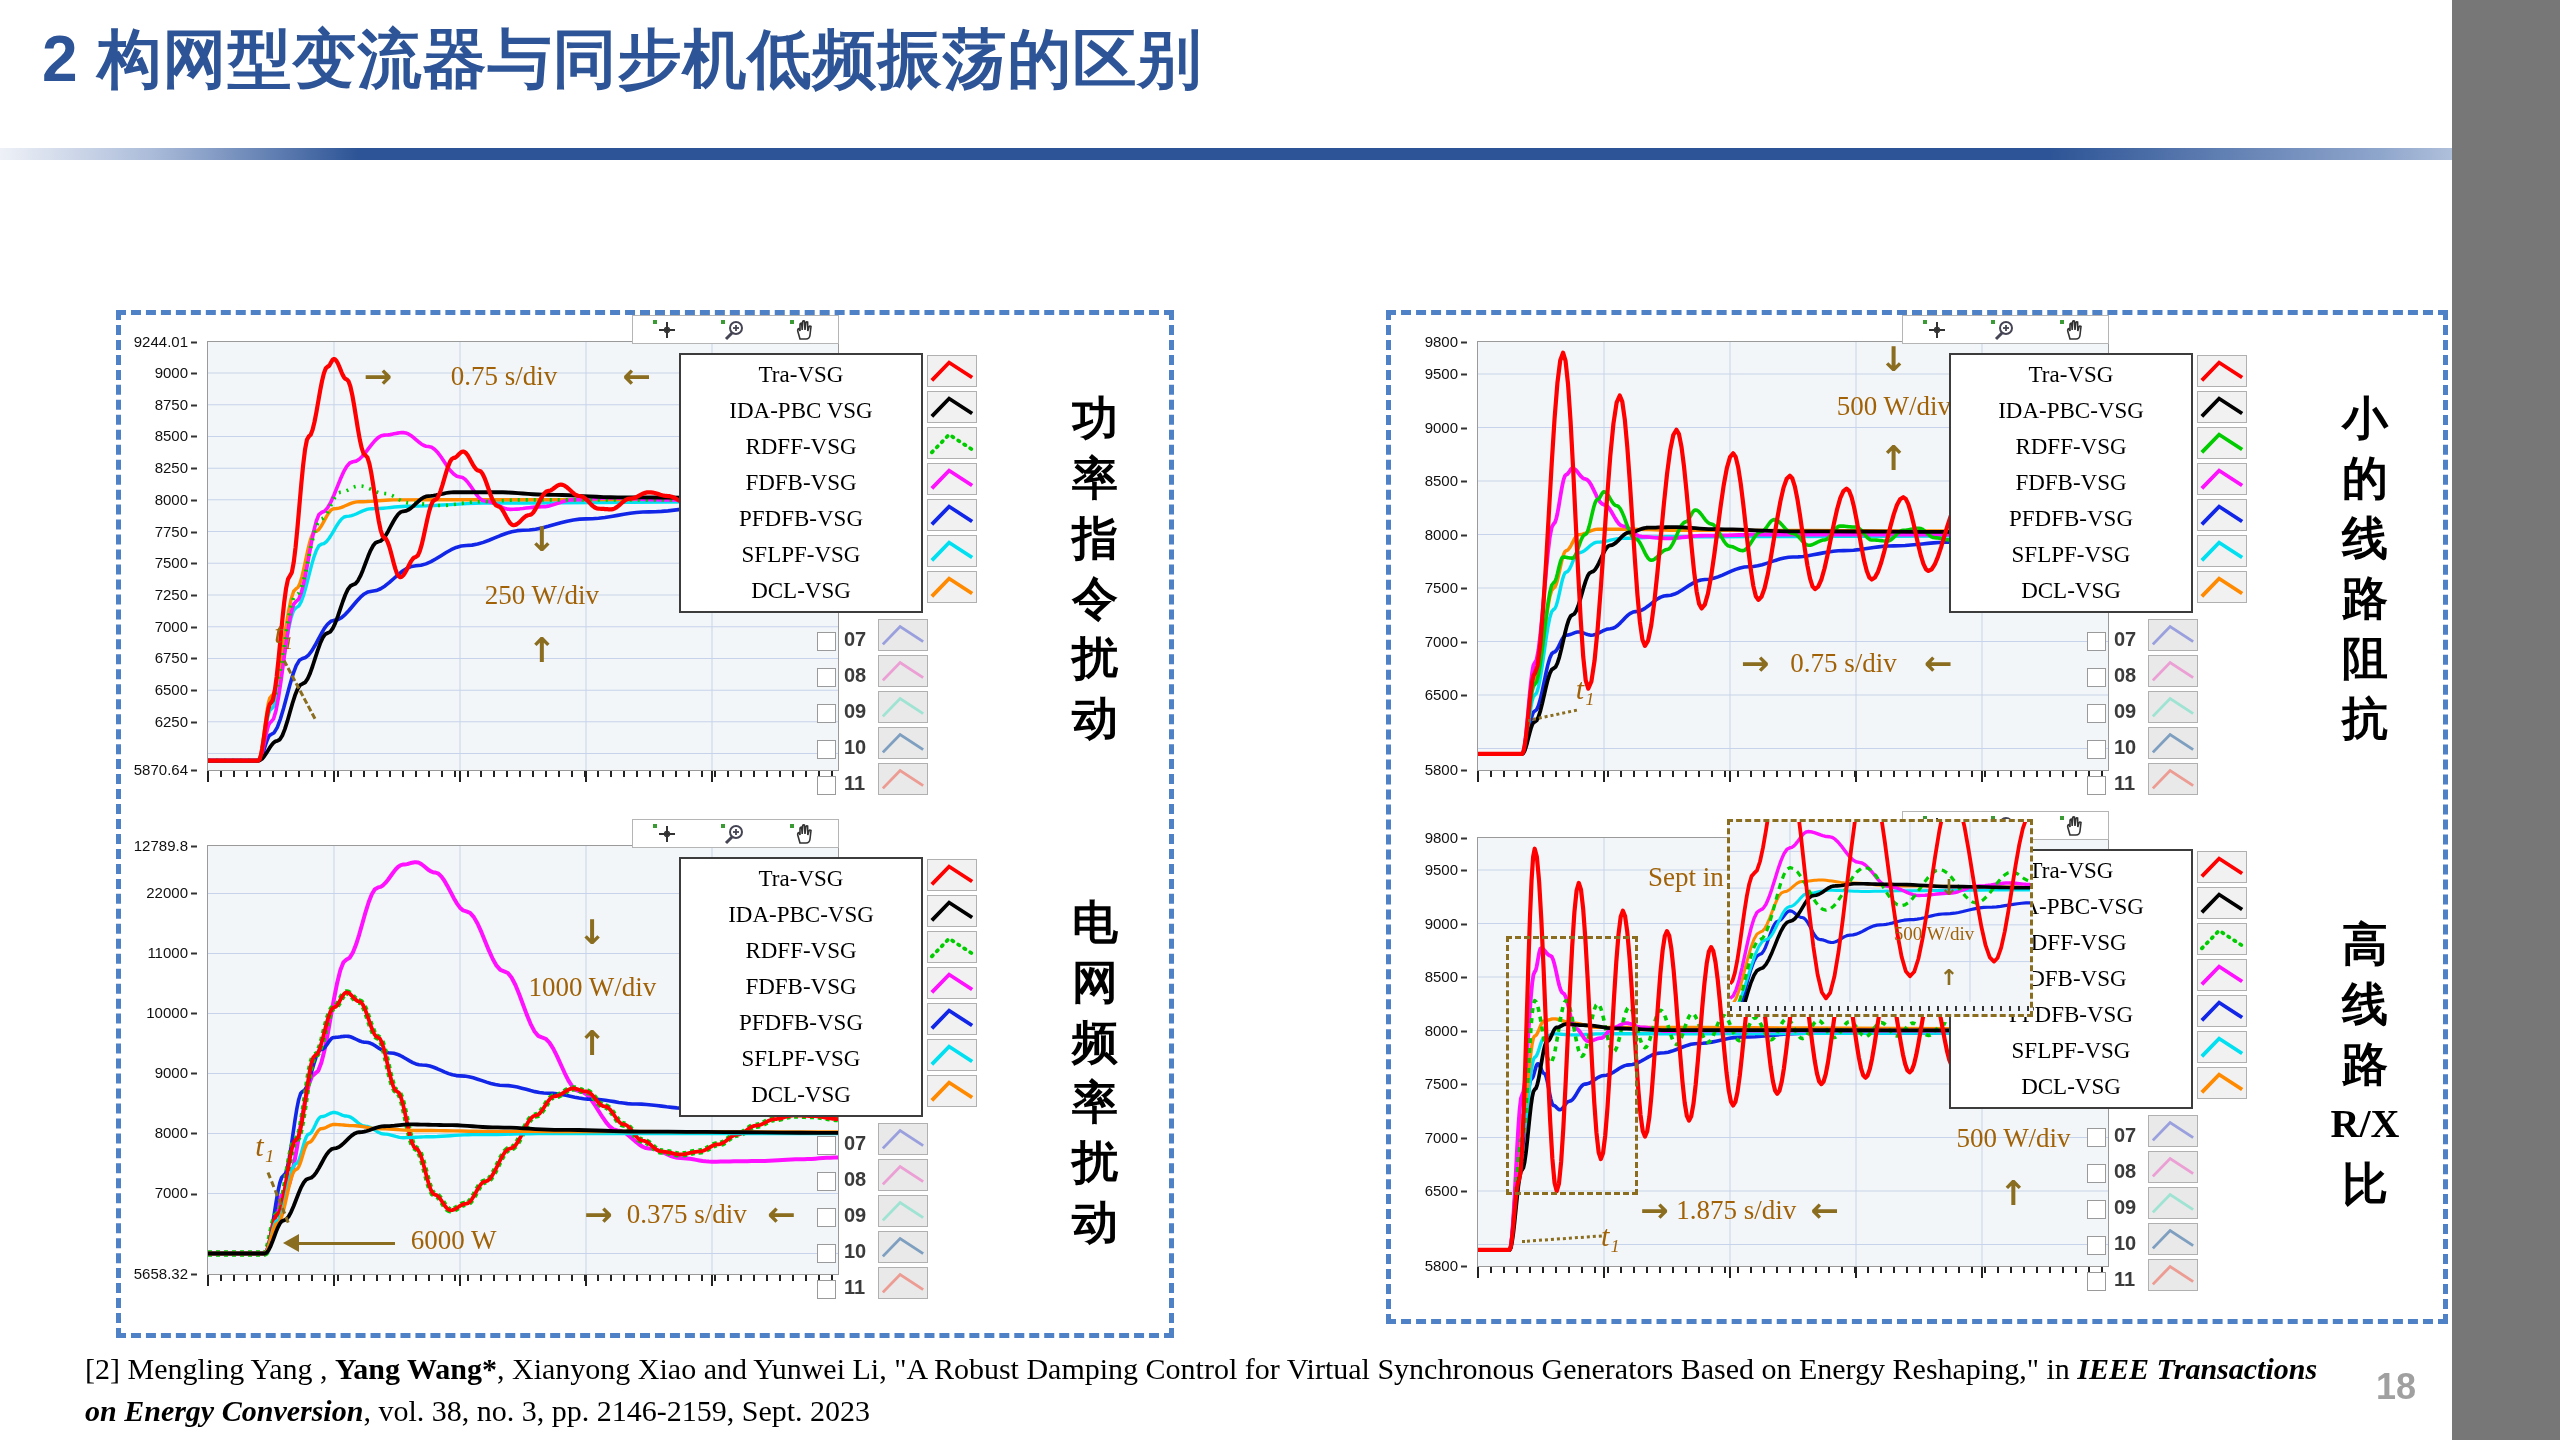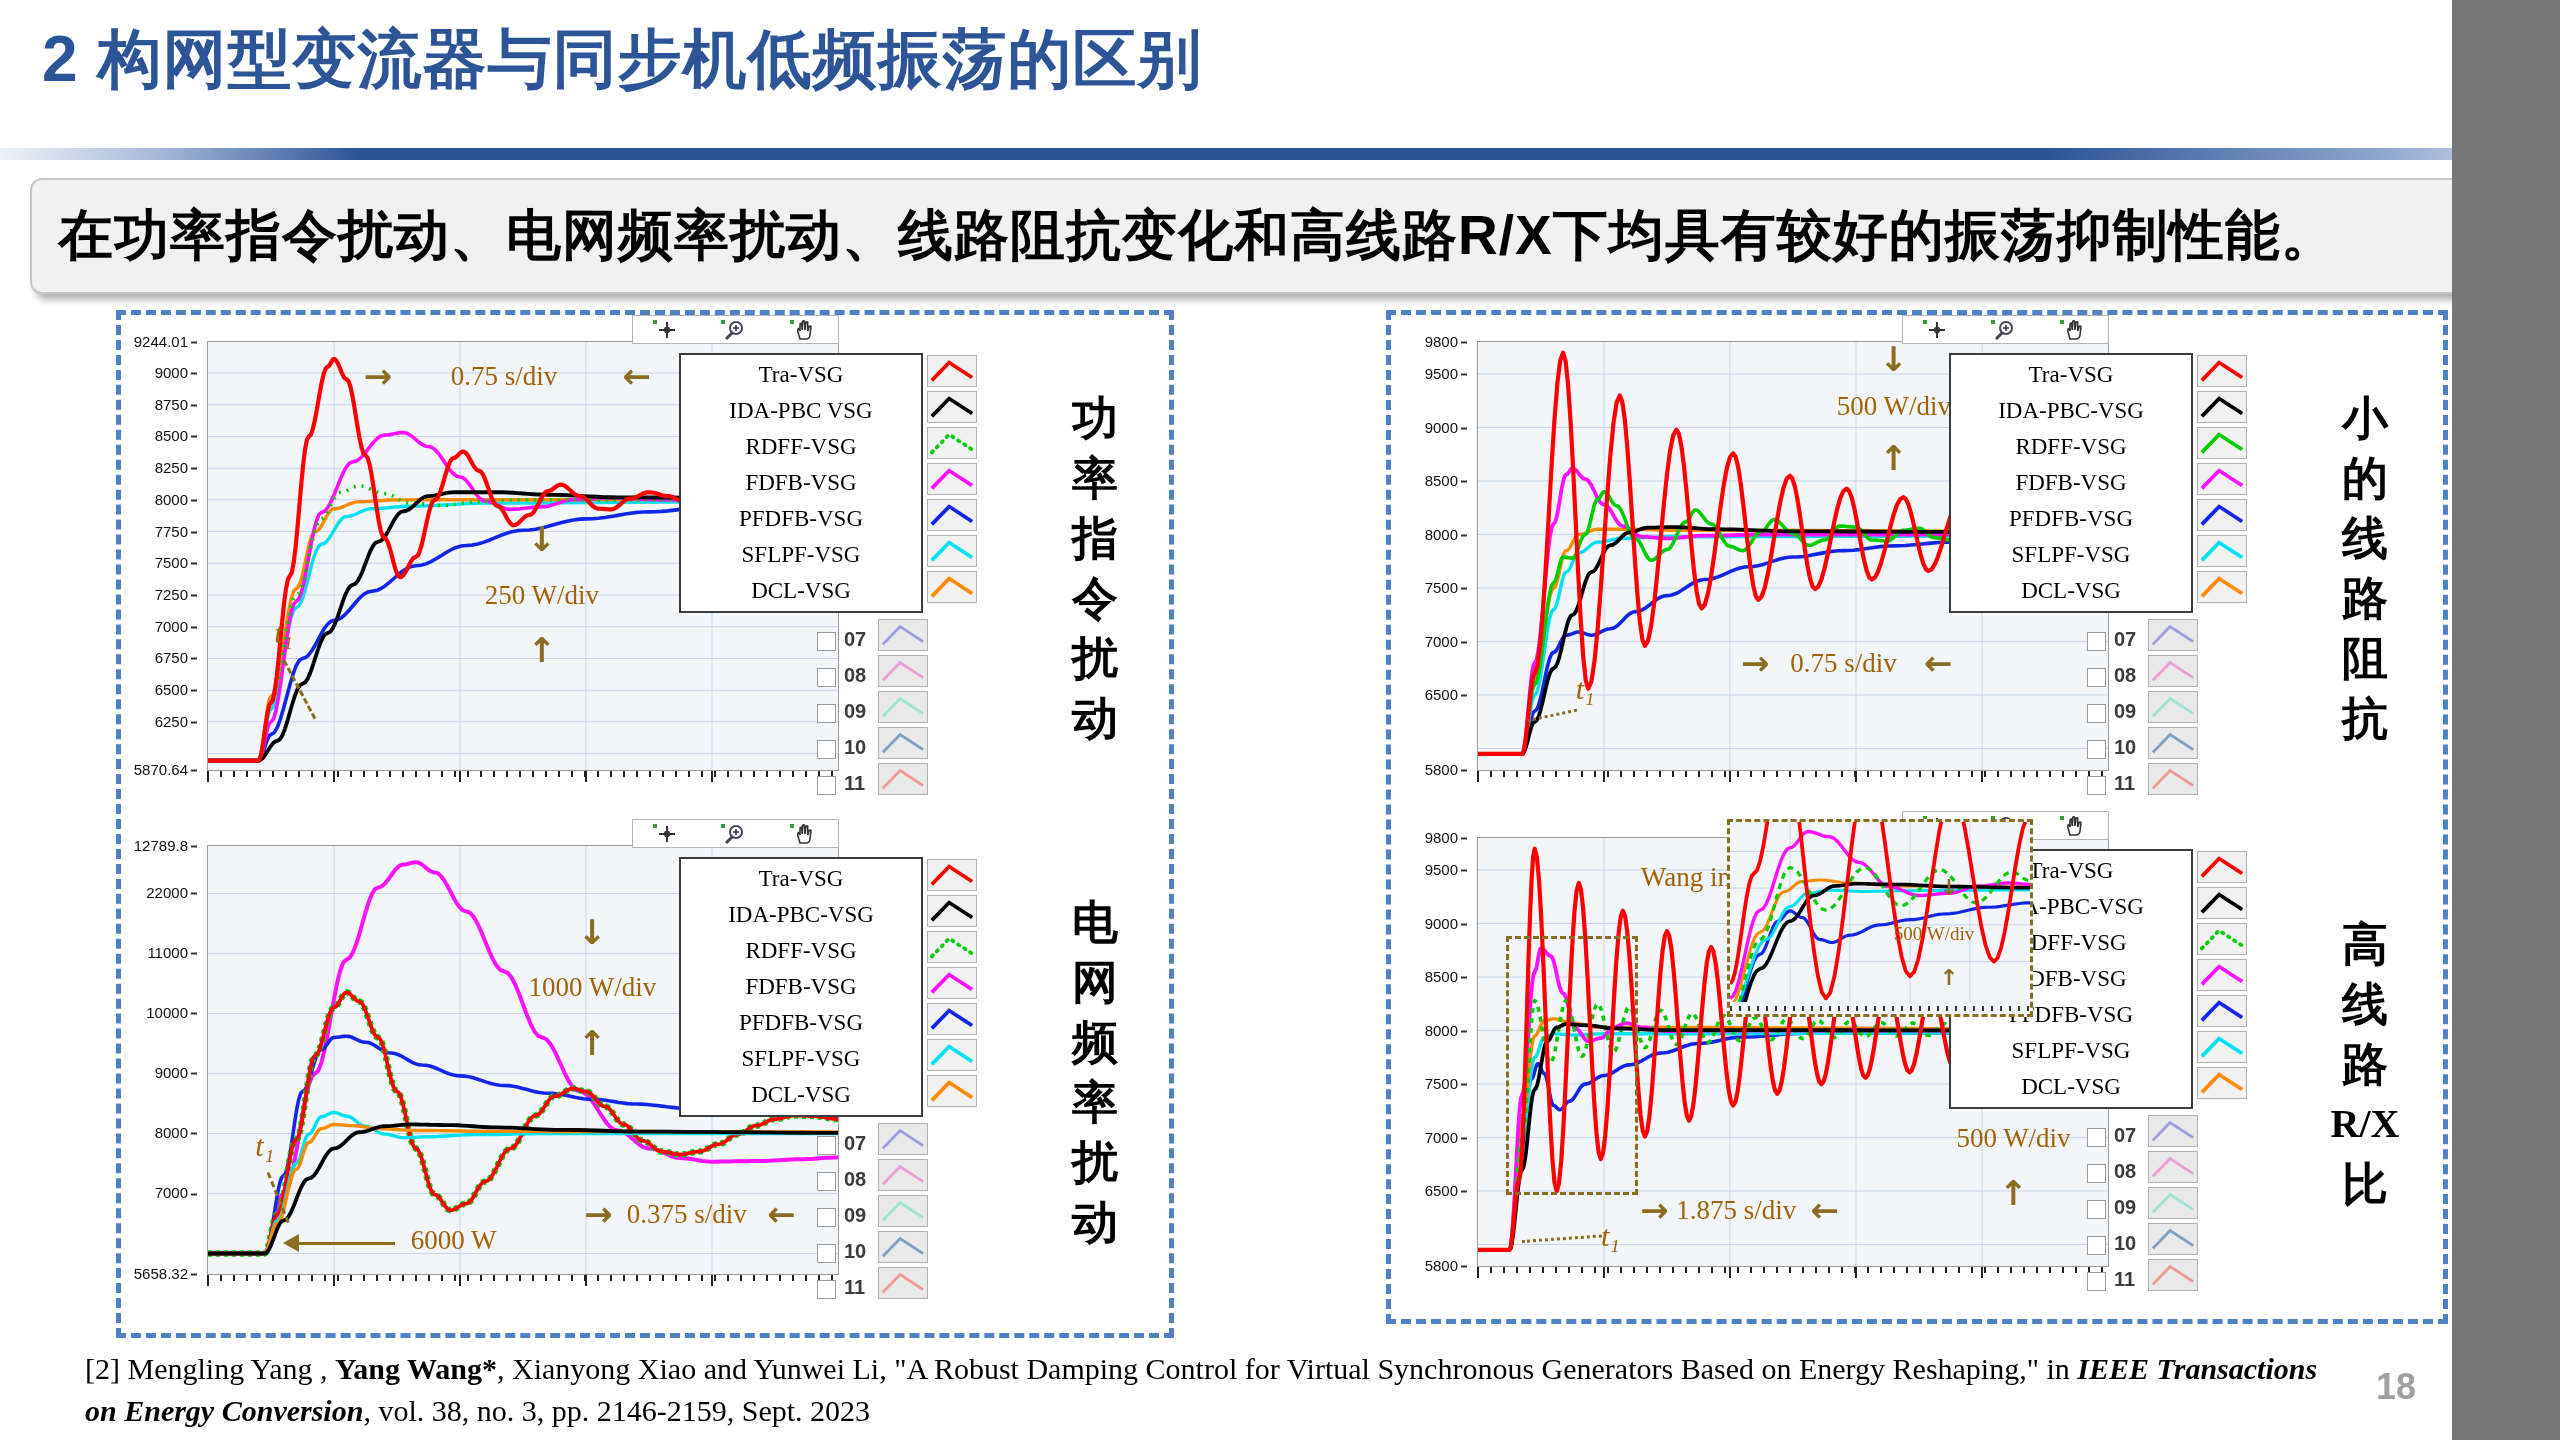--- a/index.html
+++ b/index.html
@@ -97,23 +97,20 @@
 </head>
 <body>
 
 <div id="slide">
 
   <div class="title">2 构网型变流器与同步机低频振荡的区别</div>
 
 
   <div class="rule"></div>
 
-  <div class="banner">
-    <span>在功率指令扰动、电网频率扰动、线路阻抗变化和高线路R/X下均具有较好的振荡抑制性能。</span>
-  </div>
 
   <div class="dbox" id="box-left">
     <section class="panel" id="panel-a" style="top:4px;">
         <div class="ylabels">
           <div class="ytick" style="top: 0%;">9244.01</div>
           <div class="ytick" style="top: 7.23342%;">9000</div>
           <div class="ytick" style="top: 14.6444%;">8750</div>
           <div class="ytick" style="top: 22.0554%;">8500</div>
           <div class="ytick" style="top: 29.4664%;">8250</div>
           <div class="ytick" style="top: 36.8774%;">8000</div>
@@ -579,21 +576,21 @@
             <line class="grid" x1="0" y1="95.00" x2="100" y2="95.00"></line>
             <path d="M0.00,96.25L0.50,96.25L1.00,96.25L1.50,96.25L2.00,96.25L2.50,96.25L3.00,96.25L3.50,96.25L4.00,96.25L4.50,96.25L5.00,96.25L5.15,95.76L5.30,94.34L5.45,92.13L5.60,89.34L5.75,86.25L5.90,83.16L6.05,80.37L6.20,78.16L6.35,76.74L6.50,76.25L6.70,75.76L6.90,74.34L7.10,72.13L7.30,69.34L7.50,66.25L7.70,63.16L7.90,60.37L8.10,58.16L8.30,56.74L8.50,56.25L8.60,56.16L8.70,55.92L8.80,55.53L8.90,55.04L9.00,54.50L9.10,53.96L9.20,53.47L9.30,53.08L9.40,52.84L9.50,52.75L9.60,52.81L9.70,52.96L9.80,53.21L9.90,53.53L10.00,53.87L10.10,54.22L10.20,54.54L10.30,54.79L10.40,54.94L10.50,55.00L10.65,55.18L10.80,55.72L10.95,56.55L11.10,57.59L11.25,58.75L11.40,59.91L11.55,60.95L11.70,61.78L11.85,62.32L12.00,62.50L12.10,62.52L12.20,62.60L12.30,62.71L12.40,62.85L12.50,63.00L12.60,63.15L12.70,63.29L12.80,63.40L12.90,63.48L13.00,63.50L13.15,63.45L13.30,63.31L13.45,63.09L13.60,62.81L13.75,62.50L13.90,62.19L14.05,61.91L14.20,61.69L14.35,61.55L14.50,61.50L14.75,61.40L15.00,61.12L15.25,60.68L15.50,60.12L15.75,59.50L16.00,58.88L16.25,58.32L16.50,57.88L16.75,57.60L17.00,57.50L17.30,57.45L17.60,57.31L17.90,57.09L18.20,56.81L18.50,56.50L18.80,56.19L19.10,55.91L19.40,55.69L19.70,55.55L20.00,55.50L20.40,55.44L20.80,55.26L21.20,54.98L21.60,54.64L22.00,54.25L22.40,53.86L22.80,53.52L23.20,53.24L23.60,53.06L24.00,53.00L24.50,52.93L25.00,52.74L25.50,52.43L26.00,52.05L26.50,51.63L27.00,51.20L27.50,50.82L28.00,50.51L28.50,50.32L29.00,50.25L29.60,50.19L30.20,50.04L30.80,49.79L31.40,49.47L32.00,49.13L32.60,48.78L33.20,48.46L33.80,48.21L34.40,48.06L35.00,48.00L35.70,47.96L36.40,47.86L37.10,47.69L37.80,47.48L38.50,47.25L39.20,47.02L39.90,46.81L40.60,46.64L41.30,46.54L42.00,46.50L43.00,46.48L44.00,46.42L45.00,46.32L46.00,46.20L47.00,46.06L48.00,45.93L49.00,45.81L50.00,45.71L51.00,45.65L52.00,45.63L56.80,45.62L61.60,45.60L66.40,45.57L71.20,45.54L76.00,45.50L80.80,45.46L85.60,45.43L90.40,45.40L95.20,45.38L100.00,45.38" fill="none" stroke="#1226e8" stroke-width="3.6" vector-effect="non-scaling-stroke" stroke-linejoin="round"></path>
             <path d="M0.00,96.25L0.50,96.25L1.00,96.25L1.50,96.25L2.00,96.25L2.50,96.25L3.00,96.25L3.50,96.25L4.00,96.25L4.50,96.25L5.00,96.25L5.20,95.61L5.40,93.74L5.60,90.84L5.80,87.18L6.00,83.13L6.20,79.07L6.40,75.41L6.60,72.51L6.80,70.64L7.00,70.00L7.20,69.54L7.40,68.21L7.60,66.14L7.80,63.52L8.00,60.62L8.20,57.73L8.40,55.11L8.60,53.04L8.80,51.71L9.00,51.25L9.15,51.14L9.30,50.82L9.45,50.32L9.60,49.70L9.75,49.00L9.90,48.30L10.05,47.68L10.20,47.18L10.35,46.86L10.50,46.75L10.65,46.73L10.80,46.65L10.95,46.54L11.10,46.40L11.25,46.25L11.40,46.10L11.55,45.96L11.70,45.85L11.85,45.77L12.00,45.75L12.30,45.76L12.60,45.77L12.90,45.80L13.20,45.84L13.50,45.88L13.80,45.91L14.10,45.95L14.40,45.98L14.70,45.99L15.00,46.00L15.50,45.99L16.00,45.98L16.50,45.95L17.00,45.91L17.50,45.88L18.00,45.84L18.50,45.80L19.00,45.77L19.50,45.76L20.00,45.75L28.00,45.74L36.00,45.73L44.00,45.70L52.00,45.66L60.00,45.63L68.00,45.59L76.00,45.55L84.00,45.52L92.00,45.51L100.00,45.50" fill="none" stroke="#00e0f0" stroke-width="3.4" vector-effect="non-scaling-stroke" stroke-linejoin="round"></path>
             <path d="M0.00,96.25L0.50,96.25L1.00,96.25L1.50,96.25L2.00,96.25L2.50,96.25L3.00,96.25L3.50,96.25L4.00,96.25L4.50,96.25L5.00,96.25L5.20,95.49L5.40,93.27L5.60,89.81L5.80,85.45L6.00,80.63L6.20,75.80L6.40,71.44L6.60,67.98L6.80,65.76L7.00,65.00L7.20,64.54L7.40,63.21L7.60,61.14L7.80,58.52L8.00,55.63L8.20,52.73L8.40,50.11L8.60,48.04L8.80,46.71L9.00,46.25L9.15,46.16L9.30,45.92L9.45,45.53L9.60,45.04L9.75,44.50L9.90,43.96L10.05,43.47L10.20,43.08L10.35,42.84L10.50,42.75L10.65,42.74L10.80,42.70L10.95,42.65L11.10,42.58L11.25,42.50L11.40,42.42L11.55,42.35L11.70,42.30L11.85,42.26L12.00,42.25L12.30,42.27L12.60,42.35L12.90,42.46L13.20,42.60L13.50,42.75L13.80,42.90L14.10,43.04L14.40,43.15L14.70,43.23L15.00,43.25L15.40,43.27L15.80,43.35L16.20,43.46L16.60,43.60L17.00,43.75L17.40,43.90L17.80,44.04L18.20,44.15L18.60,44.23L19.00,44.25L27.10,44.26L35.20,44.29L43.30,44.33L51.40,44.38L59.50,44.44L67.60,44.50L75.70,44.55L83.80,44.59L91.90,44.62L100.00,44.63" fill="none" stroke="#ff8a00" stroke-width="3.4" vector-effect="non-scaling-stroke" stroke-linejoin="round"></path>
             <path d="M0.00,96.25L0.50,96.25L1.00,96.25L1.50,96.25L2.00,96.25L2.50,96.25L3.00,96.25L3.50,96.25L4.00,96.25L4.50,96.25L5.00,96.25L5.20,95.36L5.40,92.79L5.60,88.78L5.80,83.73L6.00,78.13L6.20,72.52L6.40,67.47L6.60,63.46L6.80,60.89L7.00,60.00L7.20,59.30L7.40,57.25L7.60,54.07L7.80,50.07L8.00,45.63L8.20,41.18L8.40,37.18L8.60,34.00L8.80,31.95L9.00,31.25L9.10,31.12L9.20,30.72L9.30,30.12L9.40,29.35L9.50,28.50L9.60,27.65L9.70,26.88L9.80,26.28L9.90,25.88L10.00,25.75L10.15,25.79L10.30,25.92L10.45,26.11L10.60,26.35L10.75,26.63L10.90,26.90L11.05,27.14L11.20,27.33L11.35,27.46L11.50,27.50L11.70,27.71L11.90,28.34L12.10,29.30L12.30,30.52L12.50,31.87L12.70,33.23L12.90,34.45L13.10,35.41L13.30,36.04L13.50,36.25L13.70,36.45L13.90,37.04L14.10,37.95L14.30,39.10L14.50,40.38L14.70,41.65L14.90,42.80L15.10,43.71L15.30,44.30L15.50,44.50L15.70,44.57L15.90,44.79L16.10,45.12L16.30,45.54L16.50,46.00L16.70,46.46L16.90,46.88L17.10,47.21L17.30,47.43L17.50,47.50L17.70,47.48L17.90,47.43L18.10,47.35L18.30,47.24L18.50,47.13L18.70,47.01L18.90,46.90L19.10,46.82L19.30,46.77L19.50,46.75L19.70,46.69L19.90,46.51L20.10,46.23L20.30,45.89L20.50,45.50L20.70,45.11L20.90,44.77L21.10,44.49L21.30,44.31L21.50,44.25L21.70,44.23L21.90,44.15L22.10,44.04L22.30,43.90L22.50,43.75L22.70,43.60L22.90,43.46L23.10,43.35L23.30,43.27L23.50,43.25L23.75,43.27L24.00,43.35L24.25,43.46L24.50,43.60L24.75,43.75L25.00,43.90L25.25,44.04L25.50,44.15L25.75,44.23L26.00,44.25L26.40,44.27L26.80,44.33L27.20,44.43L27.60,44.55L28.00,44.69L28.40,44.82L28.80,44.94L29.20,45.04L29.60,45.10L30.00,45.13L30.60,45.12L31.20,45.11L31.80,45.10L32.40,45.08L33.00,45.06L33.60,45.04L34.20,45.03L34.80,45.01L35.40,45.00L36.00,45.00L42.40,45.00L48.80,45.00L55.20,45.00L61.60,45.00L68.00,45.00L74.40,45.00L80.80,45.00L87.20,45.00L93.60,45.00L100.00,45.00" fill="none" stroke="#ff10ff" stroke-width="3.8" vector-effect="non-scaling-stroke" stroke-linejoin="round"></path>
             <path d="M0.00,96.25L0.50,96.25L1.00,96.25L1.50,96.25L2.00,96.25L2.50,96.25L3.00,96.25L3.50,96.25L4.00,96.25L4.50,96.25L5.00,96.25L5.20,95.61L5.40,93.74L5.60,90.84L5.80,87.18L6.00,83.13L6.20,79.07L6.40,75.41L6.60,72.51L6.80,70.64L7.00,70.00L7.20,69.22L7.40,66.94L7.60,63.40L7.80,58.94L8.00,54.00L8.20,49.06L8.40,44.60L8.60,41.06L8.80,38.78L9.00,38.00L9.25,38.35L9.50,39.38L9.75,40.99L10.00,43.01L10.25,45.25L10.50,47.49L10.75,49.51L11.00,51.12L11.25,52.15L11.50,52.50L11.75,52.15L12.00,51.12L12.25,49.51L12.50,47.49L12.75,45.25L13.00,43.01L13.25,40.99L13.50,39.38L13.75,38.35L14.00,38.00L14.25,38.32L14.50,39.24L14.75,40.68L15.00,42.49L15.25,44.50L15.50,46.51L15.75,48.32L16.00,49.76L16.25,50.68L16.50,51.00L16.75,50.70L17.00,49.83L17.25,48.48L17.50,46.77L17.75,44.88L18.00,42.98L18.25,41.27L18.50,39.92L18.75,39.05L19.00,38.75L19.25,39.03L19.50,39.82L19.75,41.07L20.00,42.64L20.25,44.38L20.50,46.11L20.75,47.68L21.00,48.93L21.25,49.72L21.50,50.00L21.75,49.74L22.00,49.00L22.25,47.84L22.50,46.37L22.75,44.75L23.00,43.13L23.25,41.66L23.50,40.50L23.75,39.76L24.00,39.50L24.25,39.73L24.50,40.41L24.75,41.46L25.00,42.78L25.25,44.25L25.50,45.72L25.75,47.04L26.00,48.09L26.25,48.77L26.50,49.00L26.75,48.79L27.00,48.16L27.25,47.20L27.50,45.98L27.75,44.63L28.00,43.27L28.25,42.05L28.50,41.09L28.75,40.46L29.00,40.25L29.25,40.45L29.50,41.01L29.75,41.90L30.00,43.01L30.25,44.25L30.50,45.49L30.75,46.60L31.00,47.49L31.25,48.05L31.50,48.25L31.75,48.07L32.00,47.56L32.25,46.76L32.50,45.75L32.75,44.63L33.00,43.50L33.25,42.49L33.50,41.69L33.75,41.18L34.00,41.00L34.25,41.17L34.50,41.64L34.75,42.39L35.00,43.33L35.25,44.38L35.50,45.42L35.75,46.36L36.00,47.11L36.25,47.58L36.50,47.75L36.75,47.60L37.00,47.15L37.25,46.46L37.50,45.59L37.75,44.63L38.00,43.66L38.25,42.79L38.50,42.10L38.75,41.65L39.00,41.50L39.25,41.64L39.50,42.06L39.75,42.71L40.00,43.53L40.25,44.44L40.50,45.35L40.75,46.16L41.00,46.81L41.25,47.23L41.50,47.38L41.75,47.24L42.00,46.86L42.25,46.27L42.50,45.52L42.75,44.69L43.00,43.86L43.25,43.11L43.50,42.51L43.75,42.13L44.00,42.00L44.25,42.13L44.50,42.49L44.75,43.06L45.00,43.77L45.25,44.56L45.50,45.35L45.75,46.07L46.00,46.64L46.25,47.00L46.50,47.13L46.75,47.01L47.00,46.66L47.25,46.12L47.50,45.44L47.75,44.69L48.00,43.93L48.25,43.25L48.50,42.72L48.75,42.37L49.00,42.25L49.25,42.36L49.50,42.69L49.75,43.20L50.00,43.85L50.25,44.56L50.50,45.28L50.75,45.92L51.00,46.43L51.25,46.76L51.50,46.88L51.75,46.77L52.00,46.47L52.25,46.00L52.50,45.41L52.75,44.75L53.00,44.09L53.25,43.50L53.50,43.03L53.75,42.73L54.00,42.63L54.25,42.72L54.50,43.01L54.75,43.45L55.00,44.01L55.25,44.63L55.50,45.24L55.75,45.80L56.00,46.24L56.25,46.53L56.50,46.63L56.75,46.53L57.00,46.27L57.25,45.85L57.50,45.33L57.75,44.75L58.00,44.17L58.25,43.65L58.50,43.23L58.75,42.97L59.00,42.88L59.25,42.96L59.50,43.21L59.75,43.60L60.00,44.08L60.25,44.63L60.50,45.17L60.75,45.65L61.00,46.04L61.25,46.29L61.50,46.38L61.75,46.30L62.00,46.06L62.25,45.71L62.50,45.25L62.75,44.75L63.00,44.25L63.25,43.79L63.50,43.44L63.75,43.20L64.00,43.13L64.25,43.20L64.50,43.42L64.75,43.77L65.00,44.20L65.25,44.69L65.50,45.17L65.75,45.61L66.00,45.95L66.25,46.17L66.50,46.25L66.75,46.18L67.00,45.96L67.25,45.63L67.50,45.21L67.75,44.75L68.00,44.29L68.25,43.87L68.50,43.54L68.75,43.32L69.00,43.25L69.25,43.32L69.50,43.52L69.75,43.84L70.00,44.24L70.25,44.69L70.50,45.13L70.75,45.53L71.00,45.85L71.25,46.05L71.50,46.13L71.75,46.06L72.00,45.86L72.25,45.56L72.50,45.17L72.75,44.75L73.00,44.33L73.25,43.94L73.50,43.64L73.75,43.44L74.00,43.38L74.25,43.44L74.50,43.63L74.75,43.92L75.00,44.28L75.25,44.69L75.50,45.09L75.75,45.46L76.00,45.75L76.25,45.94L76.50,46.00L76.75,45.94L77.00,45.76L77.25,45.48L77.50,45.14L77.75,44.75L78.00,44.36L78.25,44.02L78.50,43.74L78.75,43.56L79.00,43.50L79.25,43.56L79.50,43.74L79.75,44.02L80.00,44.36L80.25,44.75L80.50,45.14L80.75,45.48L81.00,45.76L81.25,45.94L81.50,46.00L81.75,45.94L82.00,45.77L82.25,45.51L82.50,45.18L82.75,44.81L83.00,44.45L83.25,44.11L83.50,43.85L83.75,43.68L84.00,43.63L84.25,43.68L84.50,43.84L84.75,44.09L85.00,44.40L85.25,44.75L85.50,45.10L85.75,45.41L86.00,45.66L86.25,45.82L86.50,45.88L86.75,45.82L87.00,45.67L87.25,45.44L87.50,45.14L87.75,44.81L88.00,44.48L88.25,44.19L88.50,43.95L88.75,43.80L89.00,43.75L89.25,43.80L89.50,43.95L89.75,44.19L90.00,44.48L90.25,44.81L90.50,45.14L90.75,45.44L91.00,45.67L91.25,45.82L91.50,45.88L91.75,45.83L92.00,45.68L92.25,45.46L92.50,45.18L92.75,44.88L93.00,44.57L93.25,44.29L93.50,44.07L93.75,43.92L94.00,43.88L94.25,43.92L94.50,44.05L94.75,44.26L95.00,44.52L95.25,44.81L95.50,45.10L95.75,45.36L96.00,45.57L96.25,45.70L96.50,45.75L96.85,45.71L97.20,45.58L97.55,45.39L97.90,45.15L98.25,44.88L98.60,44.60L98.95,44.36L99.30,44.17L99.65,44.04L100.00,44.00" fill="none" stroke="#00cc00" stroke-width="3.6" stroke-dasharray="5 5" vector-effect="non-scaling-stroke" stroke-linejoin="round"></path>
             <path d="M0.00,96.25L0.50,96.25L1.00,96.25L1.50,96.25L2.00,96.25L2.50,96.25L3.00,96.25L3.50,96.25L4.00,96.25L4.50,96.25L5.00,96.25L5.20,95.79L5.40,94.46L5.60,92.39L5.80,89.77L6.00,86.88L6.20,83.98L6.40,81.36L6.60,79.29L6.80,77.96L7.00,77.50L7.20,77.04L7.40,75.71L7.60,73.64L7.80,71.02L8.00,68.13L8.20,65.23L8.40,62.61L8.60,60.54L8.80,59.21L9.00,58.75L9.20,58.47L9.40,57.68L9.60,56.43L9.80,54.86L10.00,53.13L10.20,51.39L10.40,49.82L10.60,48.57L10.80,47.78L11.00,47.50L11.15,47.42L11.30,47.19L11.45,46.83L11.60,46.38L11.75,45.88L11.90,45.37L12.05,44.92L12.20,44.56L12.35,44.33L12.50,44.25L12.65,44.23L12.80,44.18L12.95,44.10L13.10,43.99L13.25,43.88L13.40,43.76L13.55,43.65L13.70,43.57L13.85,43.52L14.00,43.50L14.30,43.51L14.60,43.52L14.90,43.55L15.20,43.59L15.50,43.63L15.80,43.66L16.10,43.70L16.40,43.73L16.70,43.74L17.00,43.75L17.50,43.77L18.00,43.82L18.50,43.90L19.00,44.01L19.50,44.13L20.00,44.24L20.50,44.35L21.00,44.43L21.50,44.48L22.00,44.50L22.80,44.51L23.60,44.54L24.40,44.58L25.20,44.63L26.00,44.69L26.80,44.75L27.60,44.80L28.40,44.84L29.20,44.87L30.00,44.88L37.00,44.88L44.00,44.89L51.00,44.90L58.00,44.92L65.00,44.94L72.00,44.96L79.00,44.97L86.00,44.99L93.00,45.00L100.00,45.00" fill="none" stroke="#000000" stroke-width="3.8" vector-effect="non-scaling-stroke" stroke-linejoin="round"></path>
             <path d="M0.00,96.25L0.50,96.25L1.00,96.25L1.50,96.25L2.00,96.25L2.50,96.25L3.00,96.25L3.50,96.25L4.00,96.25L4.50,96.25L5.00,96.25L5.15,95.85L5.30,94.70L5.45,92.90L5.60,90.64L5.75,88.13L5.90,85.61L6.05,83.35L6.20,81.55L6.35,80.40L6.50,80.00L6.75,78.10L7.00,72.60L7.25,64.03L7.50,53.22L7.75,41.25L8.00,29.28L8.25,18.47L8.50,9.90L8.75,4.40L9.00,2.50L9.35,4.46L9.70,10.14L10.05,18.99L10.40,30.14L10.75,42.50L11.10,54.86L11.45,66.01L11.80,74.86L12.15,80.54L12.50,82.50L12.85,80.74L13.20,75.62L13.55,67.66L13.90,57.62L14.25,46.50L14.60,35.38L14.95,25.34L15.30,17.38L15.65,12.26L16.00,10.50L16.35,12.08L16.70,16.66L17.05,23.79L17.40,32.78L17.75,42.75L18.10,52.72L18.45,61.71L18.80,68.84L19.15,73.42L19.50,75.00L19.85,73.58L20.20,69.46L20.55,63.05L20.90,54.96L21.25,46.00L21.60,37.04L21.95,28.95L22.30,22.54L22.65,18.42L23.00,17.00L23.35,18.29L23.70,22.04L24.05,27.87L24.40,35.22L24.75,43.38L25.10,51.53L25.45,58.88L25.80,64.71L26.15,68.46L26.50,69.75L26.85,68.58L27.20,65.17L27.55,59.86L27.90,53.17L28.25,45.75L28.60,38.33L28.95,31.64L29.30,26.33L29.65,22.92L30.00,21.75L30.35,22.83L30.70,25.98L31.05,30.87L31.40,37.04L31.75,43.88L32.10,50.71L32.45,56.88L32.80,61.77L33.15,64.92L33.50,66.00L33.85,65.01L34.20,62.13L34.55,57.65L34.90,52.01L35.25,45.75L35.60,39.49L35.95,33.85L36.30,29.37L36.65,26.49L37.00,25.50L37.35,26.41L37.70,29.03L38.05,33.13L38.40,38.28L38.75,44.00L39.10,49.72L39.45,54.87L39.80,58.97L40.15,61.59L40.50,62.50L40.85,61.67L41.20,59.28L41.55,55.54L41.90,50.84L42.25,45.63L42.60,40.41L42.95,35.71L43.30,31.97L43.65,29.58L44.00,28.75L44.35,29.51L44.70,31.71L45.05,35.14L45.40,39.46L45.75,44.25L46.10,49.04L46.45,53.36L46.80,56.79L47.15,58.99L47.50,59.75L47.85,59.05L48.20,57.03L48.55,53.88L48.90,49.90L49.25,45.50L49.60,41.10L49.95,37.12L50.30,33.97L50.65,31.95L51.00,31.25L51.35,31.89L51.70,33.76L52.05,36.66L52.40,40.32L52.75,44.38L53.10,48.43L53.45,52.09L53.80,54.99L54.15,56.86L54.50,57.50L54.85,56.90L55.20,55.16L55.55,52.45L55.90,49.04L56.25,45.25L56.60,41.46L56.95,38.05L57.30,35.34L57.65,33.60L58.00,33.00L58.35,33.56L58.70,35.20L59.05,37.74L59.40,40.95L59.75,44.50L60.10,48.05L60.45,51.26L60.80,53.80L61.15,55.44L61.50,56.00L61.85,55.47L62.20,53.95L62.55,51.57L62.90,48.57L63.25,45.25L63.60,41.93L63.95,38.93L64.30,36.55L64.65,35.03L65.00,34.50L65.35,35.00L65.70,36.43L66.05,38.67L66.40,41.50L66.75,44.63L67.10,47.75L67.45,50.58L67.80,52.82L68.15,54.25L68.50,54.75L68.85,54.28L69.20,52.91L69.55,50.78L69.90,48.10L70.25,45.13L70.60,42.15L70.95,39.47L71.30,37.34L71.65,35.97L72.00,35.50L72.35,35.94L72.70,37.22L73.05,39.21L73.40,41.72L73.75,44.50L74.10,47.28L74.45,49.79L74.80,51.78L75.15,53.06L75.50,53.50L75.85,53.08L76.20,51.88L76.55,50.00L76.90,47.63L77.25,45.00L77.60,42.37L77.95,40.00L78.30,38.12L78.65,36.92L79.00,36.50L79.35,36.89L79.70,38.03L80.05,39.80L80.40,42.03L80.75,44.50L81.10,46.97L81.45,49.20L81.80,50.97L82.15,52.11L82.50,52.50L82.85,52.13L83.20,51.07L83.55,49.41L83.90,47.32L84.25,45.00L84.60,42.68L84.95,40.59L85.30,38.93L85.65,37.87L86.00,37.50L86.35,37.85L86.70,38.86L87.05,40.44L87.40,42.42L87.75,44.63L88.10,46.83L88.45,48.81L88.80,50.39L89.15,51.40L89.50,51.75L89.85,51.41L90.20,50.44L90.55,48.92L90.90,47.00L91.25,44.88L91.60,42.75L91.95,40.83L92.30,39.31L92.65,38.34L93.00,38.00L93.35,38.32L93.70,39.24L94.05,40.68L94.40,42.49L94.75,44.50L95.10,46.51L95.45,48.32L95.80,49.76L96.15,50.68L96.50,51.00L96.85,50.70L97.20,49.83L97.55,48.48L97.90,46.77L98.25,44.88L98.60,42.98L98.95,41.27L99.30,39.92L99.65,39.05L100.00,38.75" fill="none" stroke="#ff0000" stroke-width="4.2" vector-effect="non-scaling-stroke" stroke-linejoin="round"></path>
           </svg>
           <div class="annlayer">
-            <div class="ann" style="left: 33%; top: 9%;">Wang in</div>
+            <div class="ann" style="left: 33%; top: 9%;">Sept in</div>
             <div class="dline" style="width: 115px; transform: rotate(-16deg); left: 40%; top: 12%;"></div>
             <div class="zrect" style="width: 20%; height: 59%; left: 4.5%; top: 23%;"></div>
             <div class="glyph" style="left: 28%; top: 87%;">→</div>
             <div class="ann" style="left: 41%; top: 87%;">1.875 s/div</div>
             <div class="glyph" style="left: 55%; top: 87%;">←</div>
             <div class="glyph" style="left: 85%; top: 57%;">↓</div>
             <div class="ann" style="left: 85%; top: 70%;">500 W/div</div>
             <div class="glyph" style="left: 85%; top: 83%;">↑</div>
             <div class="ann tlab" style="left: 21%; top: 93%;">t₁</div>
             <div class="dline dot" style="width: 80px; transform: rotate(-4deg); left: 7%; top: 94%;"></div>

